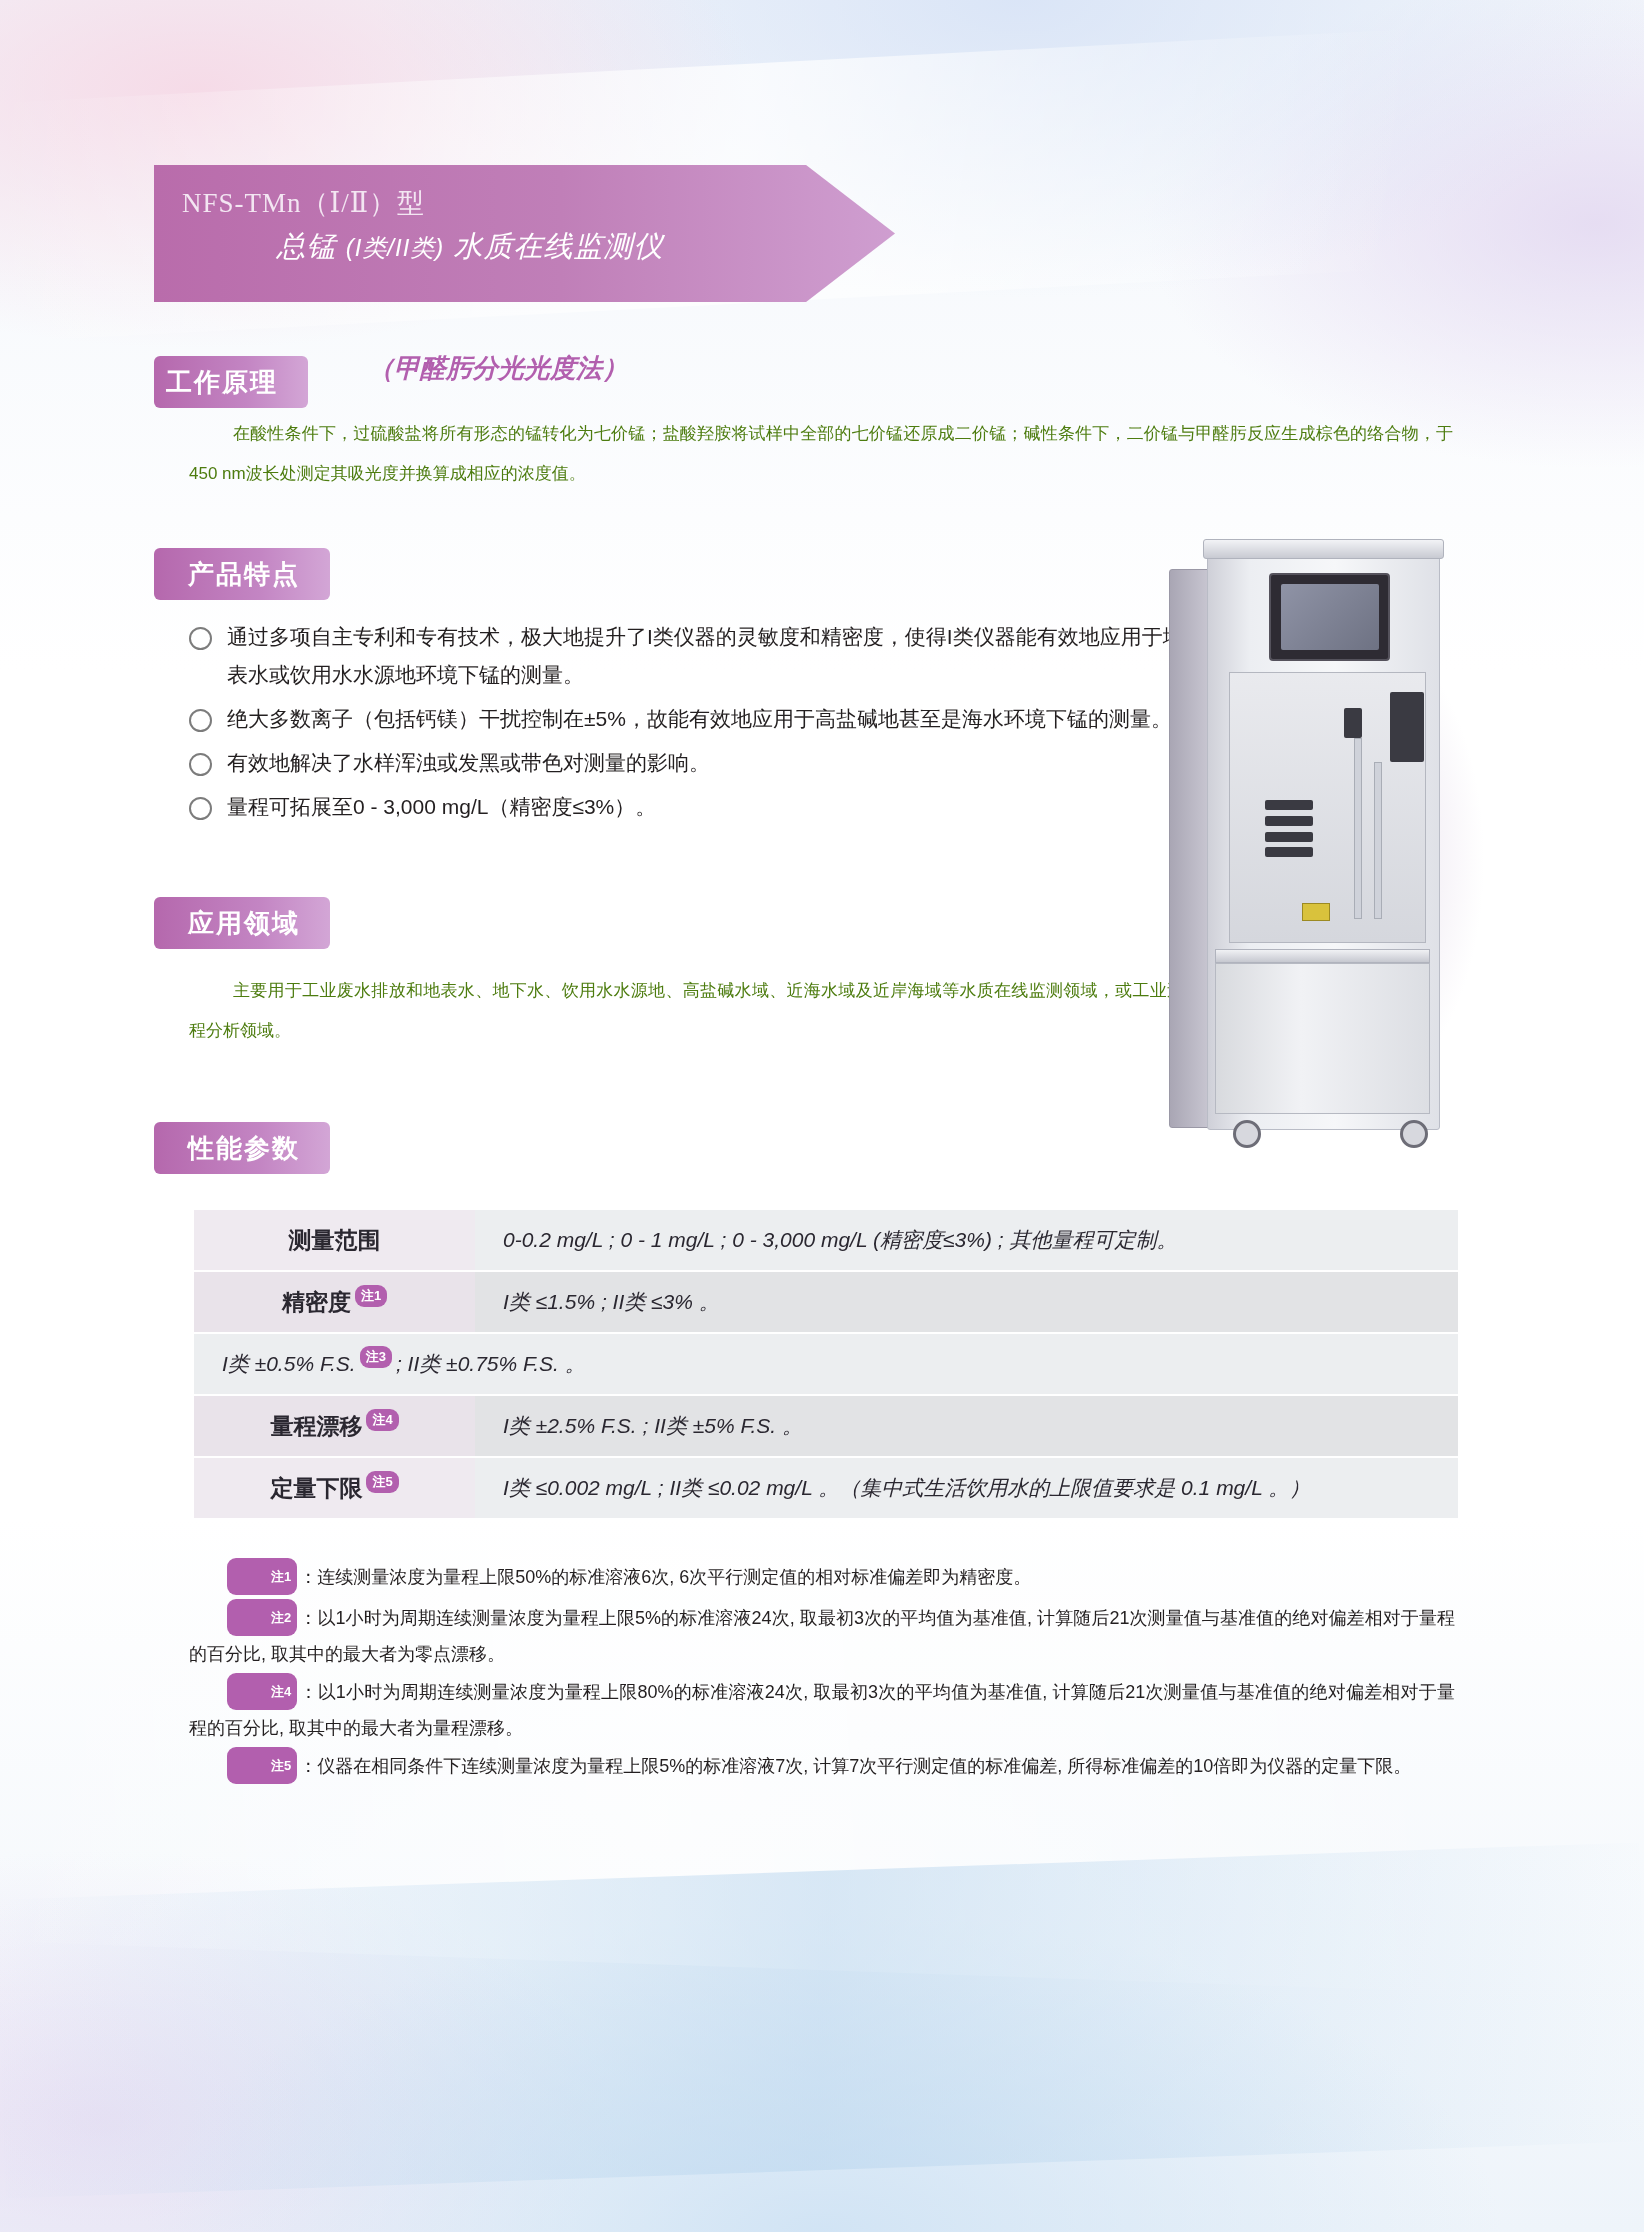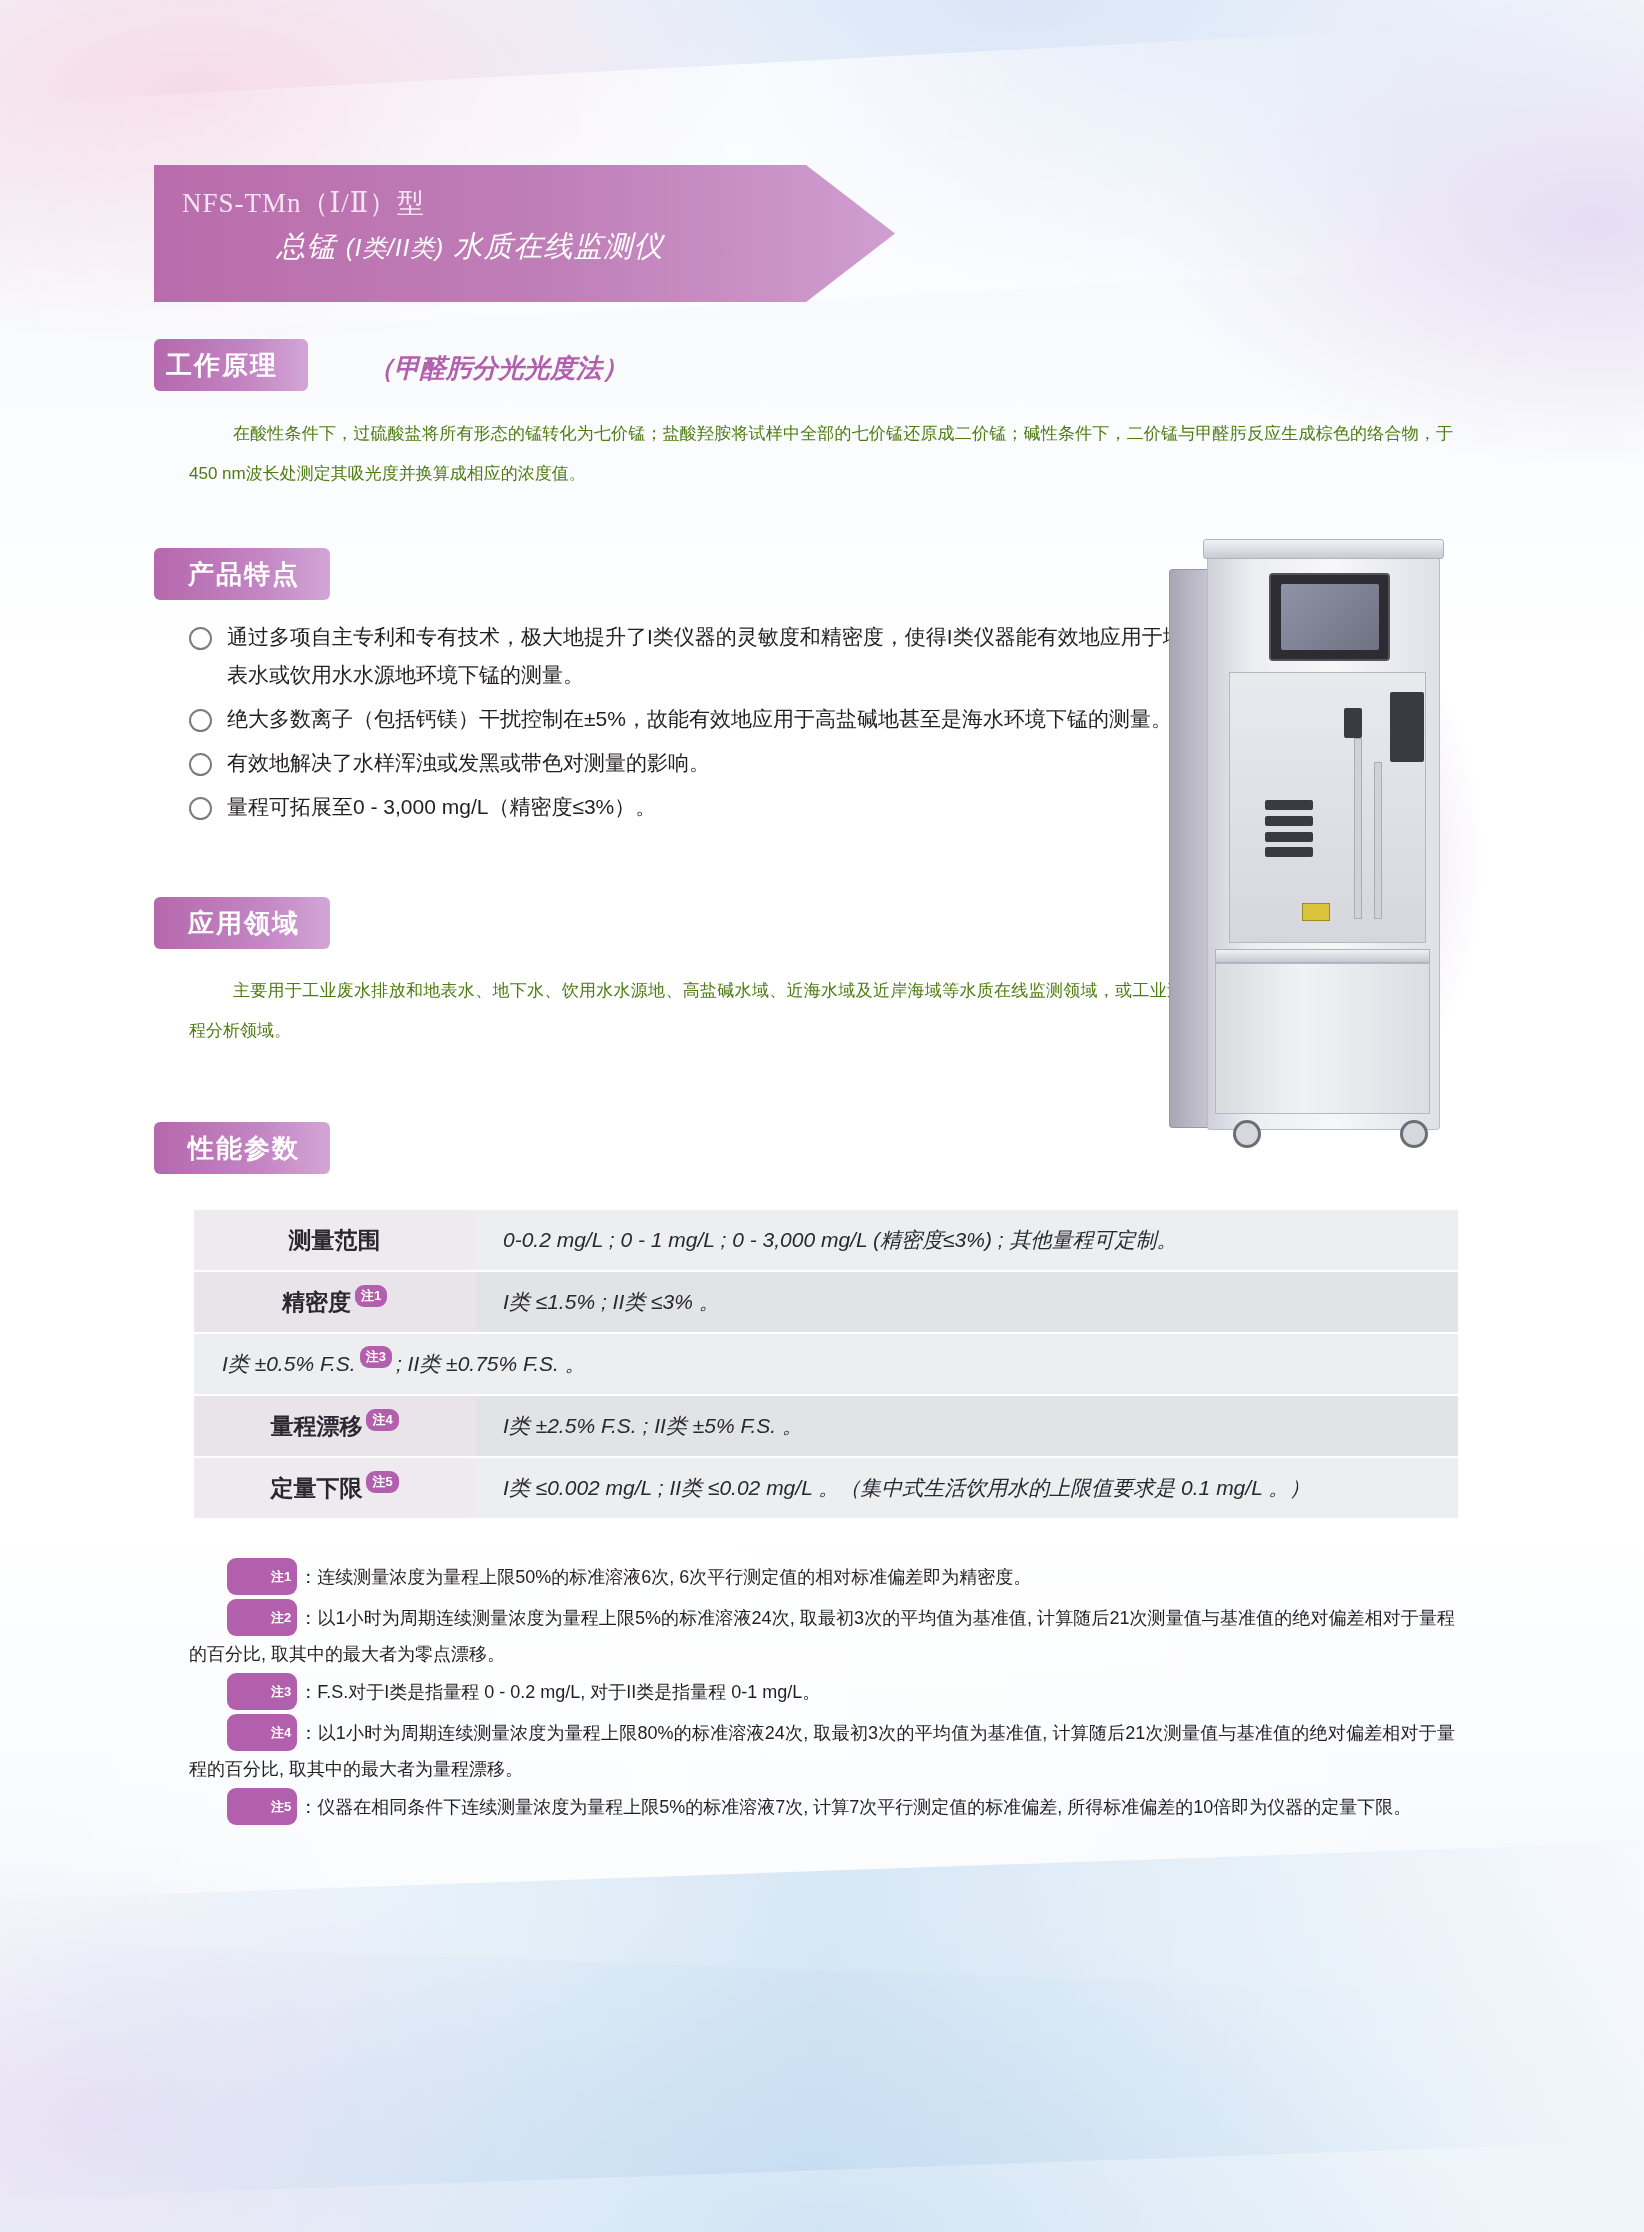--- a/index.html
+++ b/index.html
@@ -104,21 +104,21 @@
   <div class="banner">
     <div class="banner-shape"></div>
     <div class="banner-model">NFS-TMn（Ⅰ/Ⅱ）型</div>
     <div class="banner-name">
       <span>总锰</span>
       <span class="small">(I类/II类)</span>
       <span>水质在线监测仪</span>
     </div>
   </div>
 
-  <div class="tab" style="left:154px;top:323px;padding-left:12px;">工作原理</div>
+  <div class="tab" style="left:154px;top:340px;padding-left:12px;">工作原理</div>
   <div class="tab-note" style="left:368px;top:335px;">（甲醛肟分光光度法）</div>
   <div class="para indent" style="left:189px;top:398px;width:1264px;">在酸性条件下，过硫酸盐将所有形态的锰转化为七价锰；盐酸羟胺将试样中全部的七价锰还原成二价锰；碱性条件下，二价锰与甲醛肟反应生成棕色的络合物，于450 nm波长处测定其吸光度并换算成相应的浓度值。</div>
 
   <div class="tab" style="left:154px;top:532px;">产品特点</div>
   <div class="feat" style="top:602px;">
     <ul>
       <li><span class="bullet"></span><span>通过多项自主专利和专有技术，极大地提升了I类仪器的灵敏度和精密度，使得I类仪器能有效地应用于地表水或饮用水水源地环境下锰的测量。</span></li>
       <li><span class="bullet"></span><span>绝大多数离子（包括钙镁）干扰控制在±5%，故能有效地应用于高盐碱地甚至是海水环境下锰的测量。</span></li>
       <li><span class="bullet"></span><span>有效地解决了水样浑浊或发黑或带色对测量的影响。</span></li>
       <li><span class="bullet"></span><span>量程可拓展至0 - 3,000 mg/L（精密度≤3%）。</span></li>
@@ -206,23 +206,20 @@
   </div>
 
   <div class="notes">
     <div class="note note-indent">
       <span class="tag">注1</span><span>：连续测量浓度为量程上限50%的标准溶液6次, 6次平行测定值的相对标准偏差即为精密度。</span>
     </div>
     <div class="note note-indent">
       <span class="tag">注2</span><span>：以1小时为周期连续测量浓度为量程上限5%的标准溶液24次, 取最初3次的平均值为基准值, 计算随后21次测量值与基准值的绝对偏差相对于量程的百分比, 取其中的最大者为零点漂移。</span>
     </div>
     <div class="note note-indent">
-      <span class="tag">注3</span><span>：F.S.对于I类是指量程 0 - 0.2 mg/L, 对于II类是指量程 0-1 mg/L。</span>
-    </div>
-    <div class="note note-indent">
       <span class="tag">注4</span><span>：以1小时为周期连续测量浓度为量程上限80%的标准溶液24次, 取最初3次的平均值为基准值, 计算随后21次测量值与基准值的绝对偏差相对于量程的百分比, 取其中的最大者为量程漂移。</span>
     </div>
     <div class="note note-indent">
       <span class="tag">注5</span><span>：仪器在相同条件下连续测量浓度为量程上限5%的标准溶液7次, 计算7次平行测定值的标准偏差, 所得标准偏差的10倍即为仪器的定量下限。</span>
     </div>
   </div>
 
 </div>
 
 

